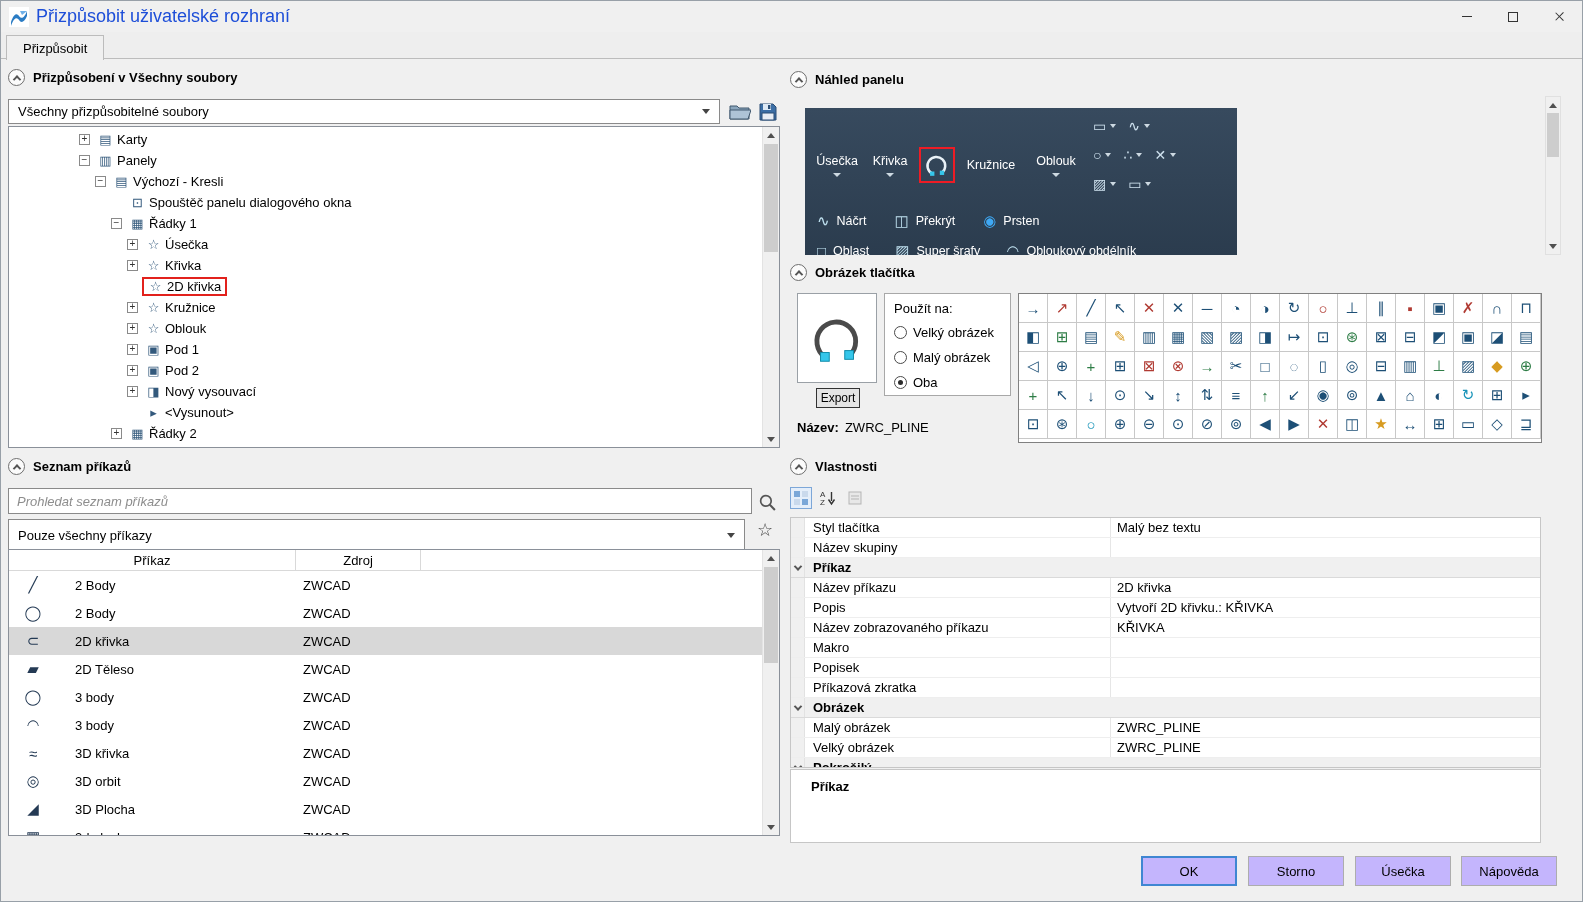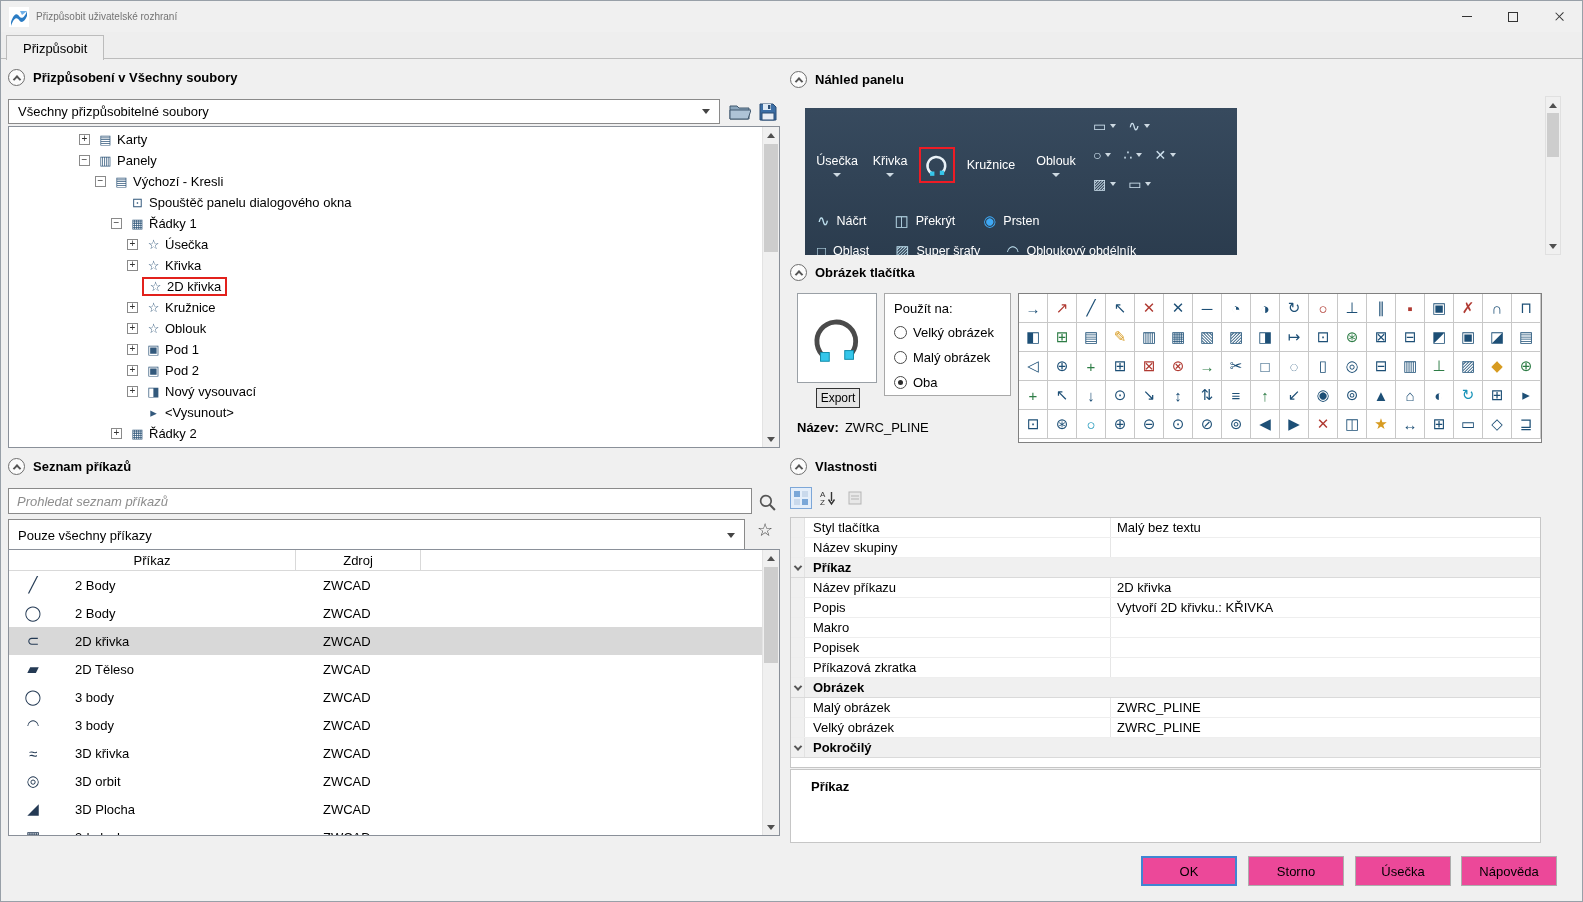--- a/index.html
+++ b/index.html
@@ -1,21 +1,21 @@
 <!DOCTYPE html>
 <html><head>
 <meta charset="utf-8">
 <style>
 *{margin:0;padding:0;box-sizing:border-box}
 html,body{width:1583px;height:902px}
 body{font-family:"Liberation Sans",sans-serif;font-size:13px;background:#f0f0f0;color:#000;position:relative;overflow:hidden;box-shadow:inset 0 0 0 1px #98a0a8}
 
 .titlebar{position:absolute;left:1px;top:1px;right:1px;height:31px;display:flex;align-items:center;background:#f0f0f0}
 .app-icon{margin:0 7px 0 8px;flex:none}
-.title-text{color:#737373;font-size:10px}
+.title-text{color:#1d4ed8;font-size:18px}
 .win-controls{margin-left:auto;display:flex;height:31px}
 .win-btn{width:46px;height:31px;display:flex;align-items:center;justify-content:center}
 .min-glyph{width:10px;height:1px;background:#333;display:block}
 .max-glyph{width:10px;height:10px;border:1px solid #333;display:block}
 .close-glyph{position:relative;width:11px;height:11px;display:block}
 .close-glyph::before,.close-glyph::after{content:"";position:absolute;left:5px;top:0;width:1.4px;height:11px;background:#333}
 .close-glyph::before{transform:rotate(45deg)}
 .close-glyph::after{transform:rotate(-45deg)}
 
 .tabstrip{position:absolute;left:1px;top:32px;right:1px;height:27px;border-bottom:1px solid #bcbcbc;background:#eeeeee}
@@ -55,21 +55,21 @@
 
 .cmd-table{position:absolute;left:8px;top:549px;width:772px;height:287px;background:#fff;border:1px solid #8a9099;overflow:hidden}
 .cmd-head{display:flex;height:21px;border-bottom:1px solid #d9d9d9;align-items:center;font-size:13px}
 .cmd-head .h1{width:287px;text-align:center;border-right:1px solid #d9d9d9;align-self:stretch;line-height:21px}
 .cmd-head .h2{width:125px;text-align:center;border-right:1px solid #d9d9d9;align-self:stretch;line-height:21px}
 .cmd-body{position:absolute;top:21px;left:0;right:17px;bottom:0;overflow:hidden}
 .cmd-row{height:28px;display:flex;align-items:center}
 .cmd-row.selected{background:#d8d8d8}
 .cmd-ico{width:20px;margin-left:14px;color:#243a54;font-size:15px;text-align:center;flex:none}
 .cmd-name{margin-left:32px;width:228px;white-space:nowrap}
-.cmd-src{margin-left:20px}
+.cmd-src{}
 
 .ribbon{position:absolute;left:805px;top:108px;width:432px;height:147px;background:linear-gradient(#374a5e,#2b3c4e);overflow:hidden;color:#fff}
 .rib-big{position:absolute;top:26px;height:62px;display:flex;flex-direction:column;align-items:center;justify-content:center;gap:5px}
 .rib-label{font-size:12.5px;white-space:nowrap}
 .rib-caret{width:0;height:0;border-left:4px solid transparent;border-right:4px solid transparent;border-top:4px solid #cdd9e2}
 .rib-caret.small{border-left-width:3px;border-right-width:3px;border-top-width:4px;margin-left:4px}
 .red-box-ribbon{border:2px solid #ee1c25;padding:3px;display:flex}
 .rib-cluster{position:absolute;left:288px;top:7px;display:flex;flex-direction:column;gap:8px}
 .cl-row{display:flex;gap:12px;height:21px;align-items:center}
 .cl-item{display:flex;align-items:center}
@@ -99,21 +99,21 @@
 .prop-grid{position:absolute;left:790px;top:517px;width:751px;height:251px;background:#fff;border:1px solid #c6c6c6;overflow:hidden}
 .pg-row{display:flex;height:20px;align-items:center;border-bottom:1px solid #eeeeee}
 .pg-gutter{width:14px;align-self:stretch;background:#f0f0f0;border-right:1px solid #e2e2e2;display:flex;align-items:center;justify-content:center;flex:none}
 .pg-name{width:306px;padding-left:8px;border-right:1px solid #e6e6e6;white-space:nowrap;overflow:hidden;align-self:stretch;line-height:19px}
 .pg-value{flex:1;padding-left:6px;white-space:nowrap;overflow:hidden}
 .pg-cat{background:#f0f0f0;font-weight:bold;border-bottom:1px solid #dadada}
 .pg-cat .pg-name{border-right:none}
 .prop-desc{position:absolute;left:790px;top:769px;width:751px;height:74px;background:#fff;border:1px solid #c6c6c6;padding:9px 0 0 20px}
 .prop-desc .desc-title{font-weight:bold}
 
-.footer-btn{position:absolute;top:856px;width:96px;height:30px;background:#ec4899;border:1px solid #adadad;display:flex;align-items:center;justify-content:center;font-size:13px}
+.footer-btn{position:absolute;top:856px;width:96px;height:30px;background:#c4b5fd;border:1px solid #adadad;display:flex;align-items:center;justify-content:center;font-size:13px}
 .footer-btn.default{border:2px solid #3f86d2}
 </style>
 </head>
 <body>
 
 <div class="titlebar" data-name="titlebar">
   <svg class="app-icon" data-name="app-icon" width="20" height="20" viewBox="0 0 20 20">
       <rect width="20" height="20" fill="#ffffff"></rect>
       <path d="M2,15 C5,6 8,6 10,9 C12,12 15,12 18,4 L18,9 C15,16 12,16 10,13 C8,10 5,10 2,19 Z" fill="#2b7cc4"></path>
       <path d="M11,4 L18,4 L13,8 Z" fill="#6fb0e8"></path>
@@ -668,20 +668,25 @@
       <span class="pg-name" data-name="property-name">Název příkazu</span>
       <span class="pg-value" data-name="property-value">2D křivka</span>
     </div>
     <div class="pg-row" data-name="property-row">
       <span class="pg-gutter" data-name="row-gutter"></span>
       <span class="pg-name" data-name="property-name">Popis</span>
       <span class="pg-value" data-name="property-value">Vytvoří 2D křivku.:  KŘIVKA</span>
     </div>
     <div class="pg-row" data-name="property-row">
       <span class="pg-gutter" data-name="row-gutter"></span>
+      <span class="pg-name" data-name="property-name">Název zobrazovaného příkazu</span>
+      <span class="pg-value" data-name="property-value">KŘIVKA</span>
+    </div>
+    <div class="pg-row" data-name="property-row">
+      <span class="pg-gutter" data-name="row-gutter"></span>
       <span class="pg-name" data-name="property-name">Makro</span>
     </div>
     <div class="pg-row" data-name="property-row">
       <span class="pg-gutter" data-name="row-gutter"></span>
       <span class="pg-name" data-name="property-name">Popisek</span>
       <span class="pg-value" data-name="property-value"></span>
     </div>
     <div class="pg-row" data-name="property-row">
       <span class="pg-gutter" data-name="row-gutter"></span>
       <span class="pg-name" data-name="property-name">Příkazová zkratka</span>

